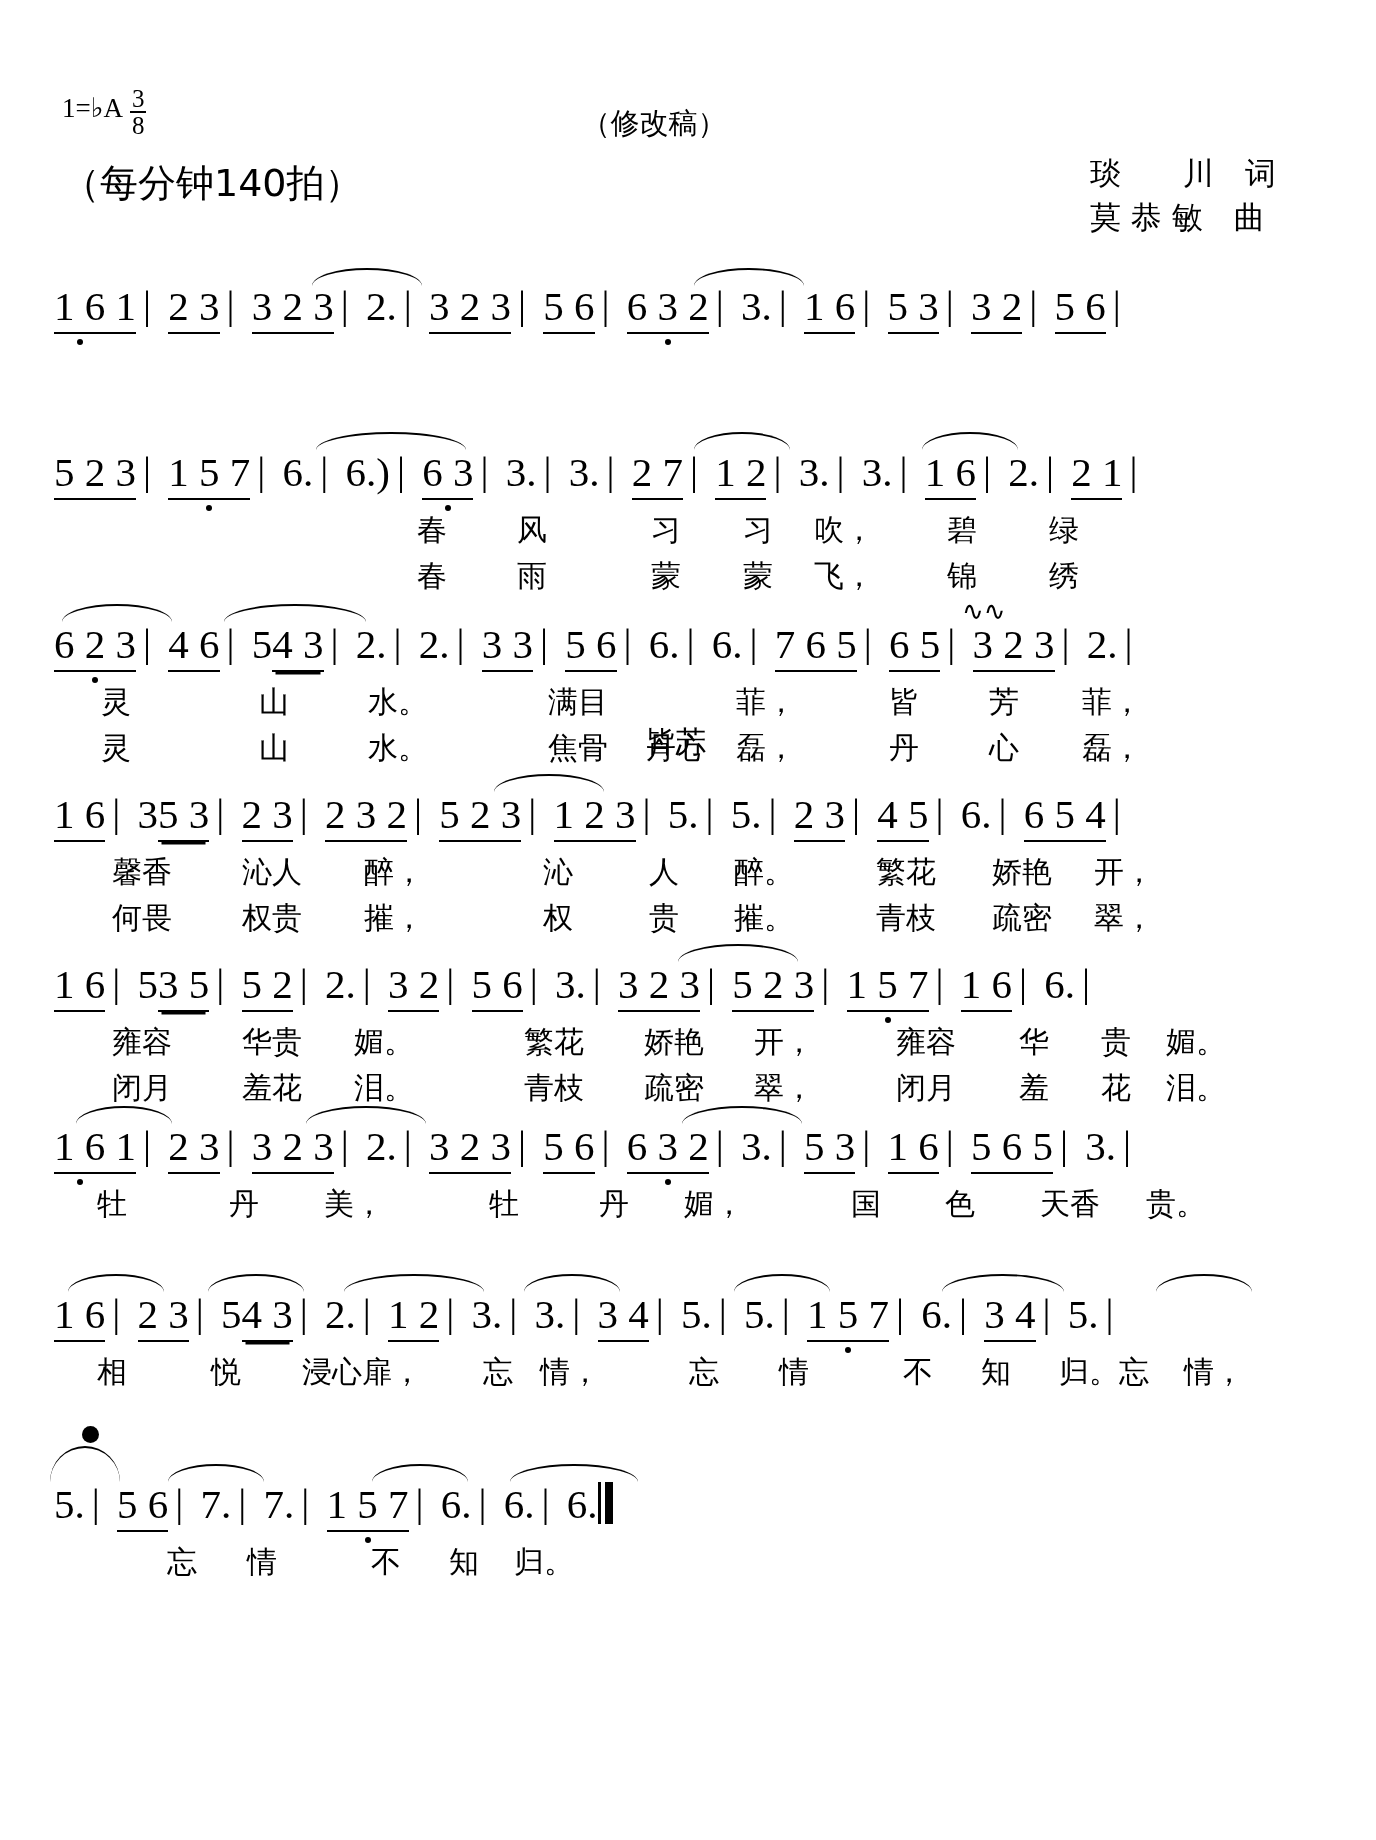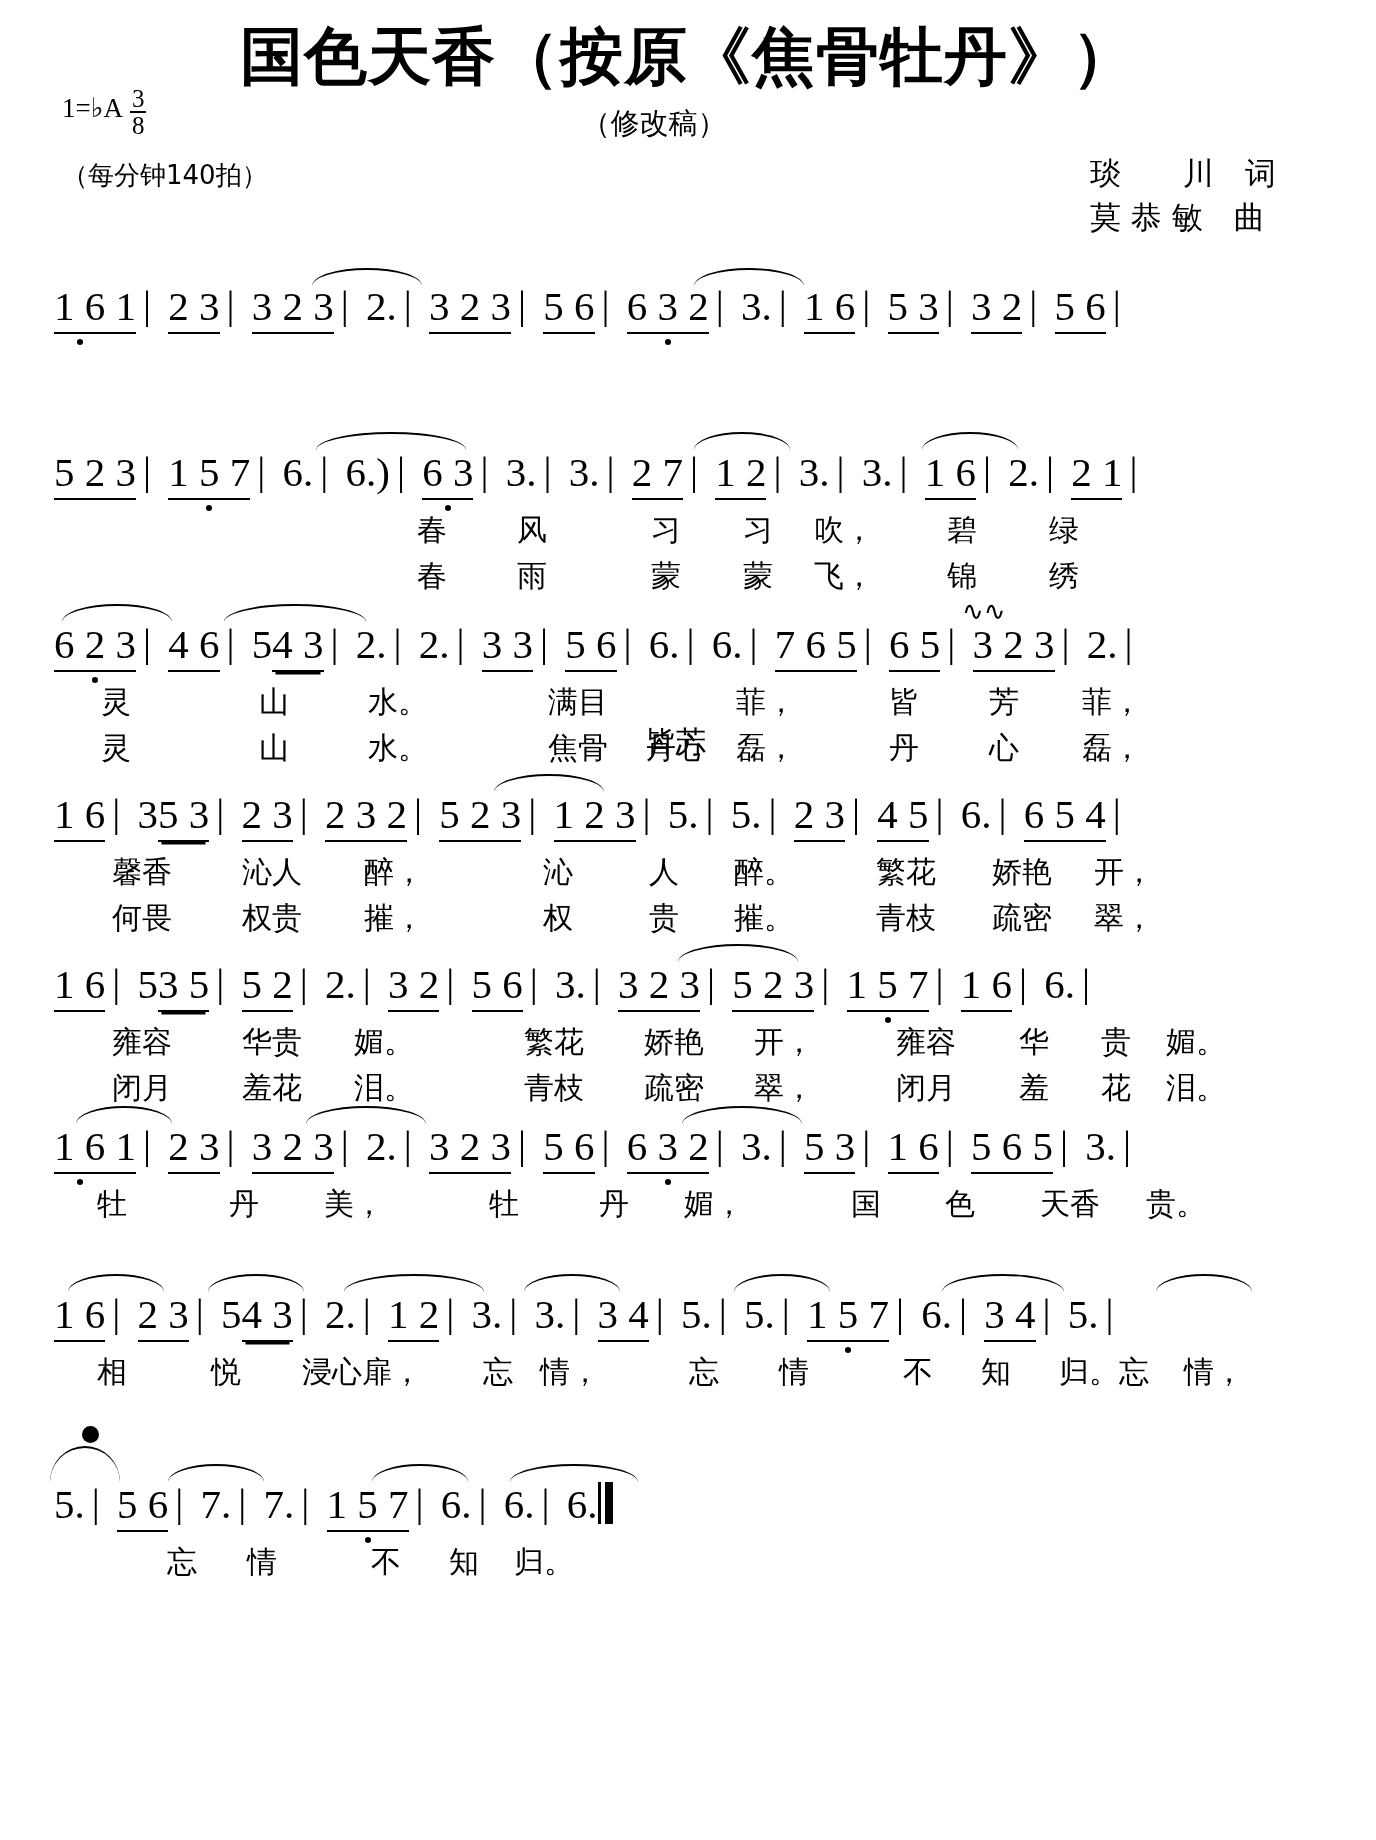--- a/index.html
+++ b/index.html
@@ -62,21 +62,21 @@
     position: relative;
     top: -6px;
   }
   .frac .num { display: block; border-bottom: 2px solid #000; padding: 0 2px;}
   .frac .den { display: block; padding: 0 2px;}
   .tempo {
     position: absolute;
     left: 62px;
     top: 158px;
     font-family: "DejaVu Sans", sans-serif;
-    font-size: 26px;
+    font-size: 38px;
     white-space: nowrap;
   }
   .credits {
     position: absolute;
     right: 100px;
     top: 135px;
     font-family: "DejaVu Sans", sans-serif;
     font-size: 31px;
     line-height: 1.42;
     text-align: left;
@@ -186,21 +186,20 @@
     font-size: 40px;
     color: #4a4a4a;
     letter-spacing: 1px;
   }
 </style>
 </head>
 <body>
 
 <div class="sheet">
 
-  <div class="title">国色天香（按原《焦骨牡丹》）</div>
   <div class="subtitle">（修改稿）</div>
 
   <div class="keysig">
     <span>1=♭A</span>
     <span class="frac">
       <span class="num">3</span>
       <span class="den">8</span>
     </span>
   </div>
 

